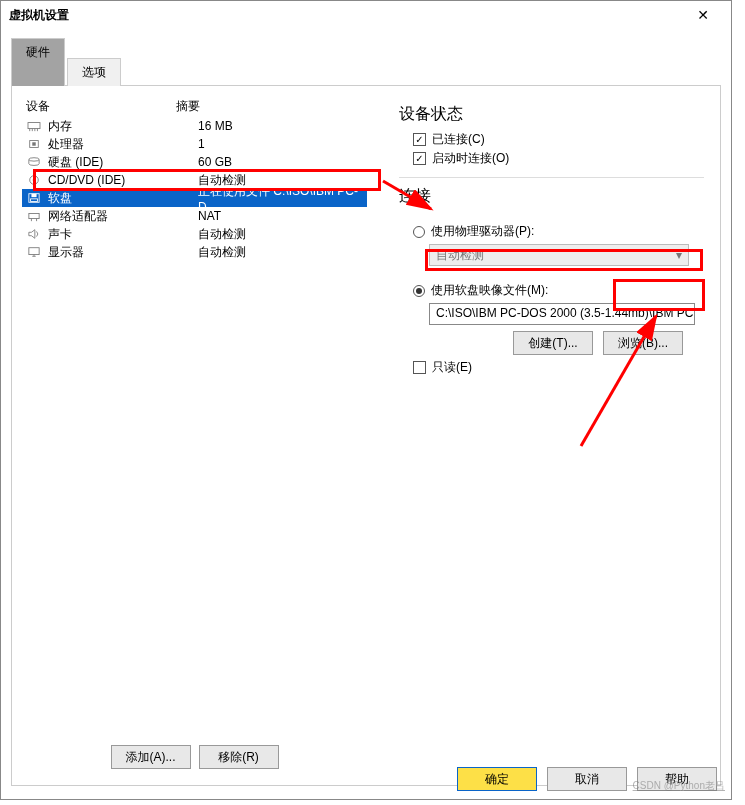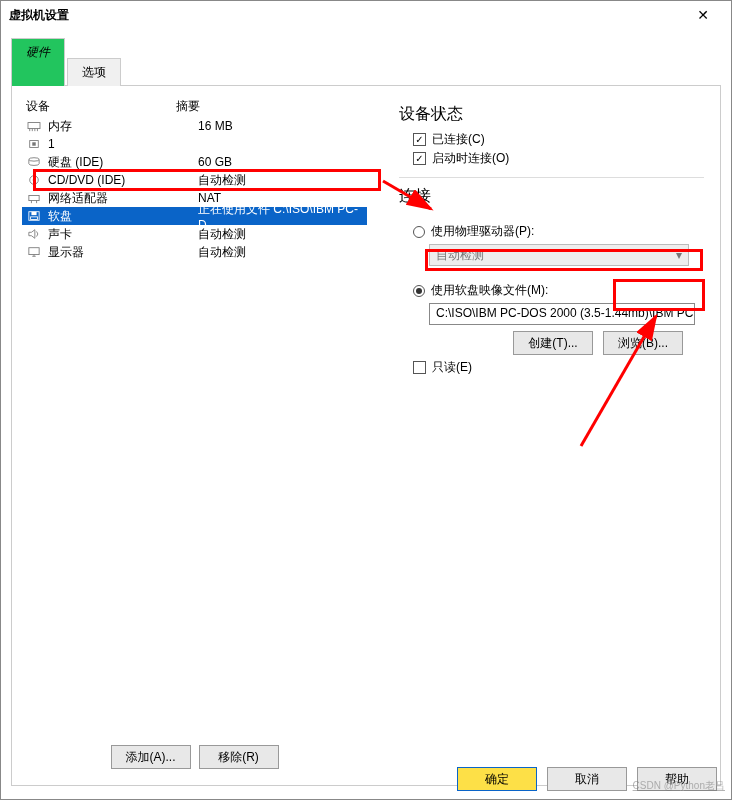--- a/index.html
+++ b/index.html
@@ -4,21 +4,21 @@
 <style>
 * { box-sizing: border-box; font-family: "Microsoft YaHei", "Segoe UI", sans-serif; font-size: 12px; }
 body { margin: 0; background: #fff; width: 745px; height: 805px; overflow: hidden; position: relative; }
 .dialog { width: 732px; height: 800px; border: 1px solid #888; background: #fff; position: relative; }
 .titlebar { height: 28px; display: flex; align-items: center; padding: 0 8px; background: #fff; }
 .titlebar-title { flex: 1; font-size: 12px; font-weight: bold; }
 .close-btn { width: 40px; height: 28px; display: flex; align-items: center; justify-content: center; cursor: pointer; font-size: 14px; }
 .body { padding: 8px 10px; }
 .tabs { display: flex; border-bottom: 1px solid #ccc; }
 .tab { padding: 5px 14px; border: 1px solid #ccc; border-bottom: none; background: #fff; margin-right: 2px; position: relative; top: 1px; cursor: pointer; }
-.tab.active { background: #22c55e; font-style: italic; }
+.tab.active { background: #a3a3a3; }
 .tab.inactive { background: #f0f0f0; margin-top: 20px; }
 .content { display: flex; border: 1px solid #ccc; border-top: none; height: 700px; padding: 10px; gap: 26px; }
 .left { width: 345px; display: flex; flex-direction: column; }
 .right { flex: 1; padding: 4px 6px; }
 .devlist-header { display: flex; padding: 2px 4px; font-size: 12px; }
 .col-dev { width: 150px; }
 .col-sum { flex: 1; }
 .devlist { flex: 1; }
 .devrow { display: flex; align-items: center; padding: 1px 4px; height: 18px; cursor: pointer; }
 .devrow .icon { width: 16px; height: 14px; margin-right: 6px; display: flex; align-items: center; justify-content: center; color: #666; }
@@ -79,20 +79,21 @@
               <span class="col-dev">内存</span>
               <span class="col-sum">16 MB</span>
             </div>
             <div class="devrow">
               <span class="icon">
                 <svg class="icon-svg" viewBox="0 0 16 14">
                   <rect x="3" y="3" width="10" height="8" fill="none" stroke="#777"></rect>
                   <rect x="6" y="5" width="4" height="4" fill="#777"></rect>
                 </svg>
               </span>
+              <span class="col-dev">处理器</span>
               <span class="col-sum">1</span>
             </div>
             <div class="devrow">
               <span class="icon">
                 <svg class="icon-svg" viewBox="0 0 16 14">
                   <ellipse cx="8" cy="4" rx="6" ry="2" fill="none" stroke="#777"></ellipse>
                   <path d="M2 4 v5 a6 2 0 0 0 12 0 v-5" fill="none" stroke="#777"></path>
                 </svg>
               </span>
               <span class="col-dev">硬盘 (IDE)</span>
@@ -100,42 +101,42 @@
             </div>
             <div class="devrow">
               <span class="icon">
                 <svg class="icon-svg" viewBox="0 0 16 14">
                   <circle cx="8" cy="7" r="5" fill="none" stroke="#777"></circle>
                   <circle cx="8" cy="7" r="1.5" fill="#777"></circle>
                 </svg>
               </span>
               <span class="col-dev">CD/DVD (IDE)</span>
               <span class="col-sum">自动检测</span>
+            </div>
+            <div class="devrow selected">
+              <span class="icon">
+                <svg class="icon-svg" viewBox="0 0 16 14">
+                  <rect x="2" y="2" width="12" height="10" fill="none" stroke="#fff"></rect>
+                  <rect x="5" y="2" width="6" height="4" fill="#fff"></rect>
+                  <rect x="4" y="8" width="8" height="3" fill="none" stroke="#fff"></rect>
+                </svg>
+              </span>
+              <span class="col-dev">软盘</span>
+              <span class="col-sum">正在使用文件 C:\ISO\IBM PC-D...</span>
             </div>
             <div class="devrow">
               <span class="icon">
                 <svg class="icon-svg" viewBox="0 0 16 14">
                   <rect x="2" y="4" width="12" height="6" fill="none" stroke="#777"></rect>
                   <line x1="5" y1="10" x2="5" y2="13" stroke="#777"></line>
                   <line x1="11" y1="10" x2="11" y2="13" stroke="#777"></line>
                 </svg>
               </span>
               <span class="col-dev">网络适配器</span>
               <span class="col-sum">NAT</span>
-            </div>
-            <div class="devrow selected">
-              <span class="icon">
-                <svg class="icon-svg" viewBox="0 0 16 14">
-                  <rect x="2" y="2" width="12" height="10" fill="none" stroke="#fff"></rect>
-                  <rect x="5" y="2" width="6" height="4" fill="#fff"></rect>
-                  <rect x="4" y="8" width="8" height="3" fill="none" stroke="#fff"></rect>
-                </svg>
-              </span>
-              <span class="col-dev">软盘</span>
-              <span class="col-sum">正在使用文件 C:\ISO\IBM PC-D...</span>
             </div>
             <div class="devrow">
               <span class="icon">
                 <svg class="icon-svg" viewBox="0 0 16 14">
                   <path d="M2 5 h3 l4 -3 v10 l-4 -3 h-3 z" fill="none" stroke="#777"></path>
                   <path d="M11 4 q3 3 0 6" fill="none" stroke="#777"></path>
                 </svg>
               </span>
               <span class="col-dev">声卡</span>
               <span class="col-sum">自动检测</span>

